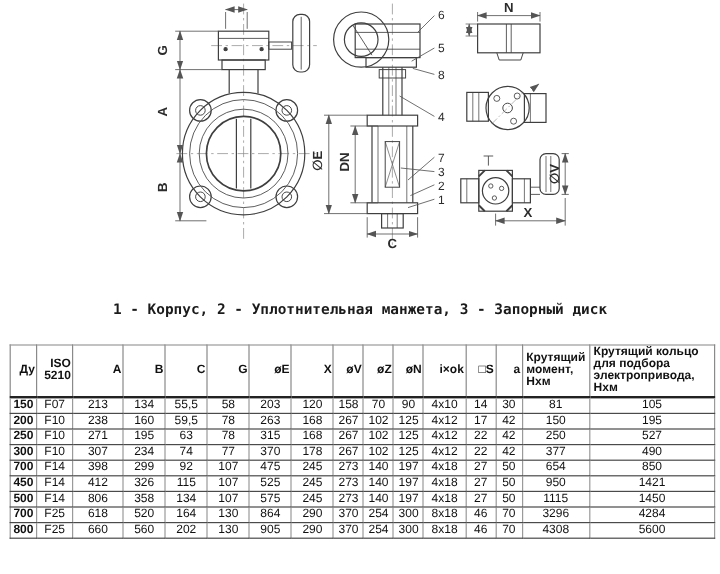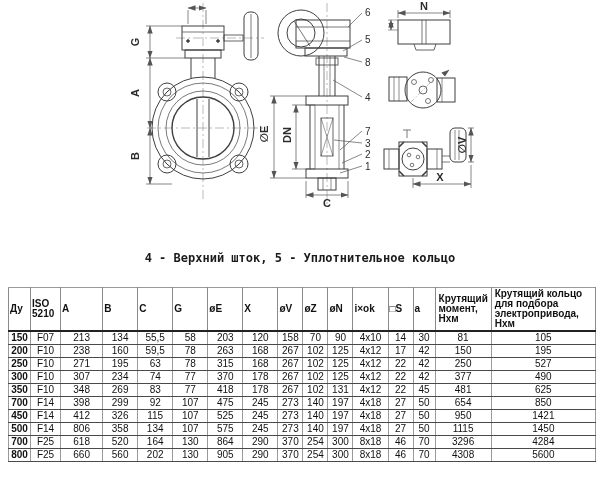--- a/index.html
+++ b/index.html
@@ -8,21 +8,21 @@
   #drawing{position:absolute;top:0;left:0;}
   #drawing text{font-family:"Liberation Sans","DejaVu Sans",sans-serif;fill:#2c2c2c;}
   .dimlbl{font-size:11px;font-weight:700;}
   .callout{font-size:10px;}
   .legend{position:absolute;top:213px;left:0;width:600px;text-align:center;
           font-family:"DejaVu Sans Mono","Liberation Mono",monospace;
           font-weight:700;font-size:12px;line-height:18px;color:#1b1b1b;white-space:pre;}
   table.spec{position:absolute;top:287px;left:8px;width:588px;border-collapse:collapse;
           table-layout:fixed;font-size:10px;color:#111;background:#fff;}
   table.spec th{border:1px solid #8a8a8a;border-top:1px solid #9a9a9a;border-bottom:2px solid #222;
-          font-weight:700;padding:1px 1px;line-height:10px;height:38px;text-align:left;
+          font-weight:700;padding:1px 1px;line-height:10px;height:38px;text-align:right;
           vertical-align:middle;font-size:10px;overflow:hidden;}
   table.spec td{border-left:1px solid #9a9a9a;border-right:1px solid #9a9a9a;
           border-bottom:1px solid #4a4a4a;text-align:center;height:12px;padding:0;
           line-height:12px;overflow:hidden;white-space:nowrap;}
   table.spec th.c14, table.spec th.c15{text-align:left;padding-left:3px;}
   table.spec td.c0{font-weight:700;}
 </style>
 </head>
 <body>
 
@@ -206,20 +206,21 @@
       <line x1="471" y1="128" x2="471" y2="162" marker-start="url(#ae)" marker-end="url(#ae)"></line>
       <line x1="413" y1="178" x2="413" y2="188"></line>
         <line x1="471" y1="165" x2="471" y2="188"></line>
       <line x1="413" y1="184" x2="471" y2="184" marker-start="url(#ae)" marker-end="url(#ae)"></line>
     </g>
     <text class="dimlbl" x="466" y="145" text-anchor="middle" transform="rotate(-90 466 145)">∅V</text>
     <text class="dimlbl" x="440" y="181" text-anchor="middle">X</text>
   </svg>
 
   <div class="legend">
+    <div>1 - Корпус, 2 - Уплотнительная манжета, 3 - Запорный диск</div>
     <div>4 - Верхний шток, 5 - Уплотнительное кольцо</div>
     <div>6 - Редуктор, 7 - Нижний шток, 8 - Болты</div>
   </div>
 
   <table class="spec">
     <colgroup>
         <col style="width: 22px;">
         <col style="width: 30px;">
         <col style="width: 42px;">
         <col style="width: 35px;">
@@ -323,38 +324,20 @@
           <td class="c8">267</td>
           <td class="c9">102</td>
           <td class="c10">125</td>
           <td class="c11">4x12</td>
           <td class="c12">22</td>
           <td class="c13">42</td>
           <td class="c14">377</td>
           <td class="c15">490</td>
         </tr>
         <tr>
-          <td class="c0">350</td>
-          <td class="c1">F10</td>
-          <td class="c2">348</td>
-          <td class="c3">269</td>
-          <td class="c4">83</td>
-          <td class="c5">77</td>
-          <td class="c6">418</td>
-          <td class="c7">178</td>
-          <td class="c8">267</td>
-          <td class="c9">102</td>
-          <td class="c10">131</td>
-          <td class="c11">4x12</td>
-          <td class="c12">22</td>
-          <td class="c13">45</td>
-          <td class="c14">481</td>
-          <td class="c15">625</td>
-        </tr>
-        <tr>
           <td class="c0">700</td>
           <td class="c1">F14</td>
           <td class="c2">398</td>
           <td class="c3">299</td>
           <td class="c4">92</td>
           <td class="c5">107</td>
           <td class="c6">475</td>
           <td class="c7">245</td>
           <td class="c8">273</td>
           <td class="c9">140</td>

